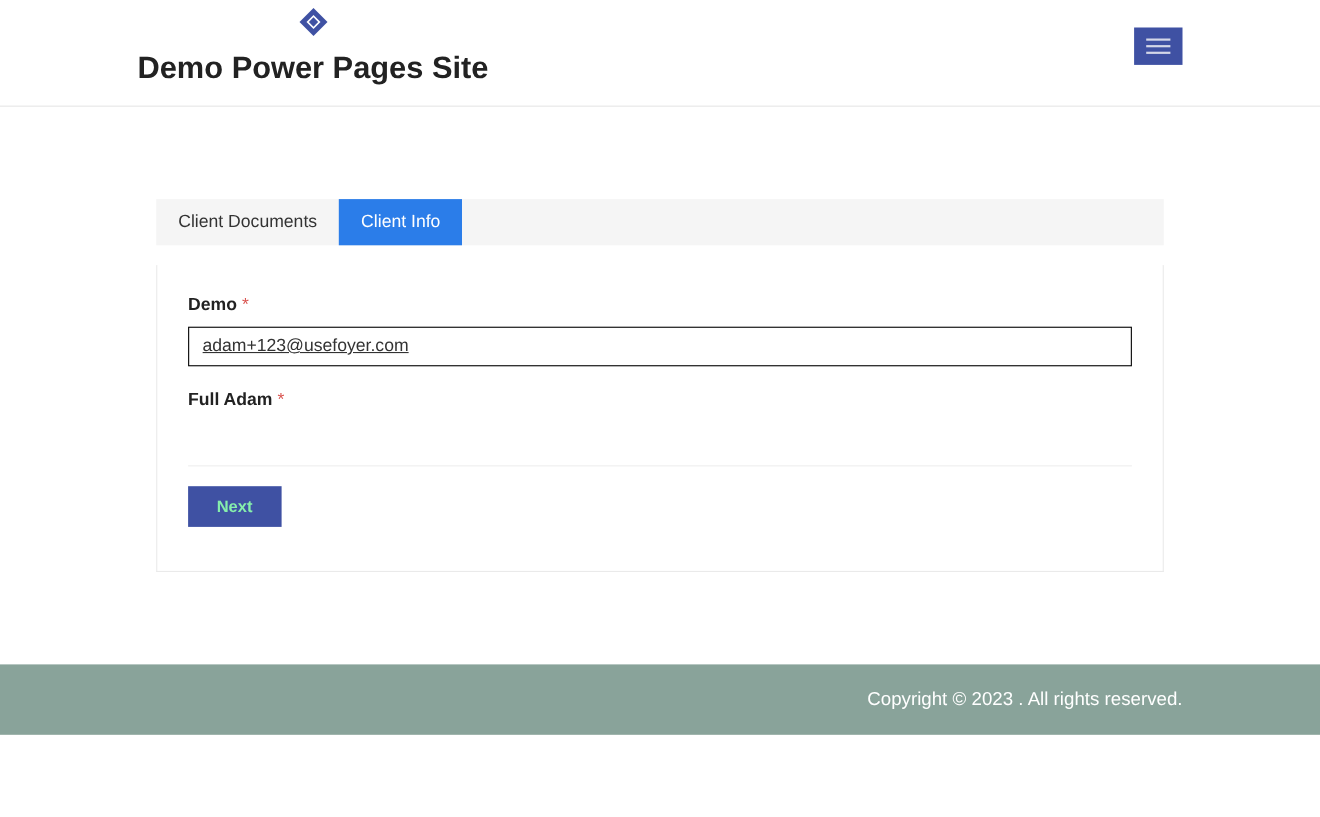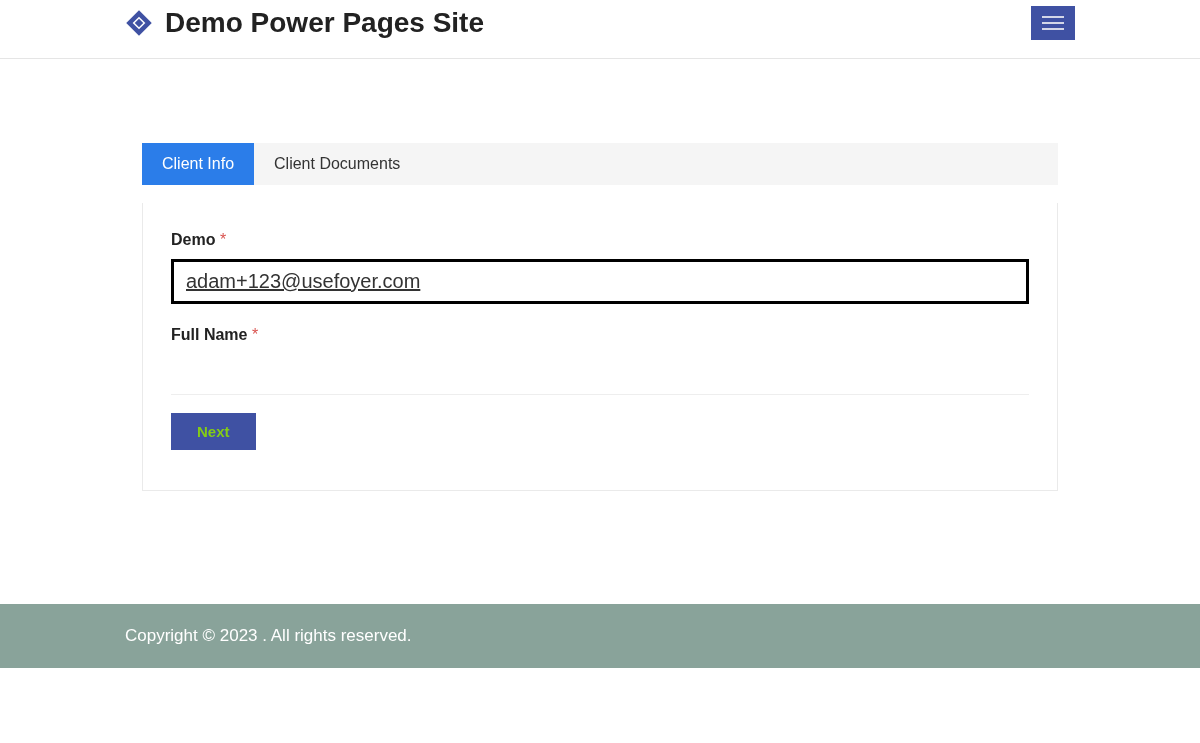--- a/index.html
+++ b/index.html
@@ -19,20 +19,21 @@
       align-items: center;
       justify-content: space-between;
       padding: 6px 125px 18px 125px;
       border-bottom: 1px solid #e5e5e5;
       background: #fff;
     }
     .brand {
       display: flex;
       align-items: center;
       gap: 12px;
+      flex-direction: column;
     }
     .brand-icon {
       width: 28px;
       height: 28px;
       display: flex;
       align-items: center;
       justify-content: center;
     }
     .brand-title {
       font-size: 28px;
@@ -93,52 +94,53 @@
       display: block;
       margin-bottom: 10px;
     }
     .required-mark {
       color: #d9534f;
       font-weight: 400;
     }
     .form-input {
       width: 100%;
       padding: 8px 12px;
-      font-size: 20px;
-      border: 3px solid #000000;
+      font-size: 16px;
+      border: 1px solid #000000;
       outline: none;
       color: #333;
     }
     .email-input {
       text-decoration: underline;
       color: #333;
     }
     .actions {
       margin-top: 50px;
       padding-top: 18px;
       border-top: 1px solid #eee;
     }
     .btn-next {
       background: #3f51a3;
-      color: #84cc16;
+      color: #86efac;
       border: none;
       padding: 10px 26px;
       font-size: 15px;
       font-weight: 600;
       cursor: pointer;
     }
     .footer {
       position: absolute;
       bottom: 75px;
       left: 0;
       right: 0;
       background: #89a39a;
       color: #fff;
       padding: 22px 125px;
       font-size: 17px;
+      text-align: right;
     }
   </style>
 </head>
 <body>
 
 <div class="navbar">
   <div class="brand">
     <span class="brand-icon">
       <svg width="28" height="28" viewBox="0 0 28 28">
         <g transform="translate(14,14) rotate(45)">
@@ -152,36 +154,36 @@
   </div>
   <button class="menu-toggle">
     <span></span>
     <span></span>
     <span></span>
   </button>
 </div>
 
 <div class="container">
   <div class="tabs">
+    <button class="tab">Client Documents</button>
     <button class="tab active">Client Info</button>
-    <button class="tab">Client Documents</button>
   </div>
 
   <div class="form-card">
     <div class="form-group">
       <label class="form-label">
         <span>Demo</span>
         <span class="required-mark">*</span>
       </label>
       <input type="text" class="form-input email-input" value="adam+123@usefoyer.com" style="">
     </div>
 
     <div class="form-group">
       <label class="form-label">
-        <span>Full Name</span>
+        <span>Full Adam</span>
         <span class="required-mark">*</span>
       </label>
     </div>
 
     <div class="actions">
       <button class="btn-next">Next</button>
     </div>
   </div>
 </div>
 

